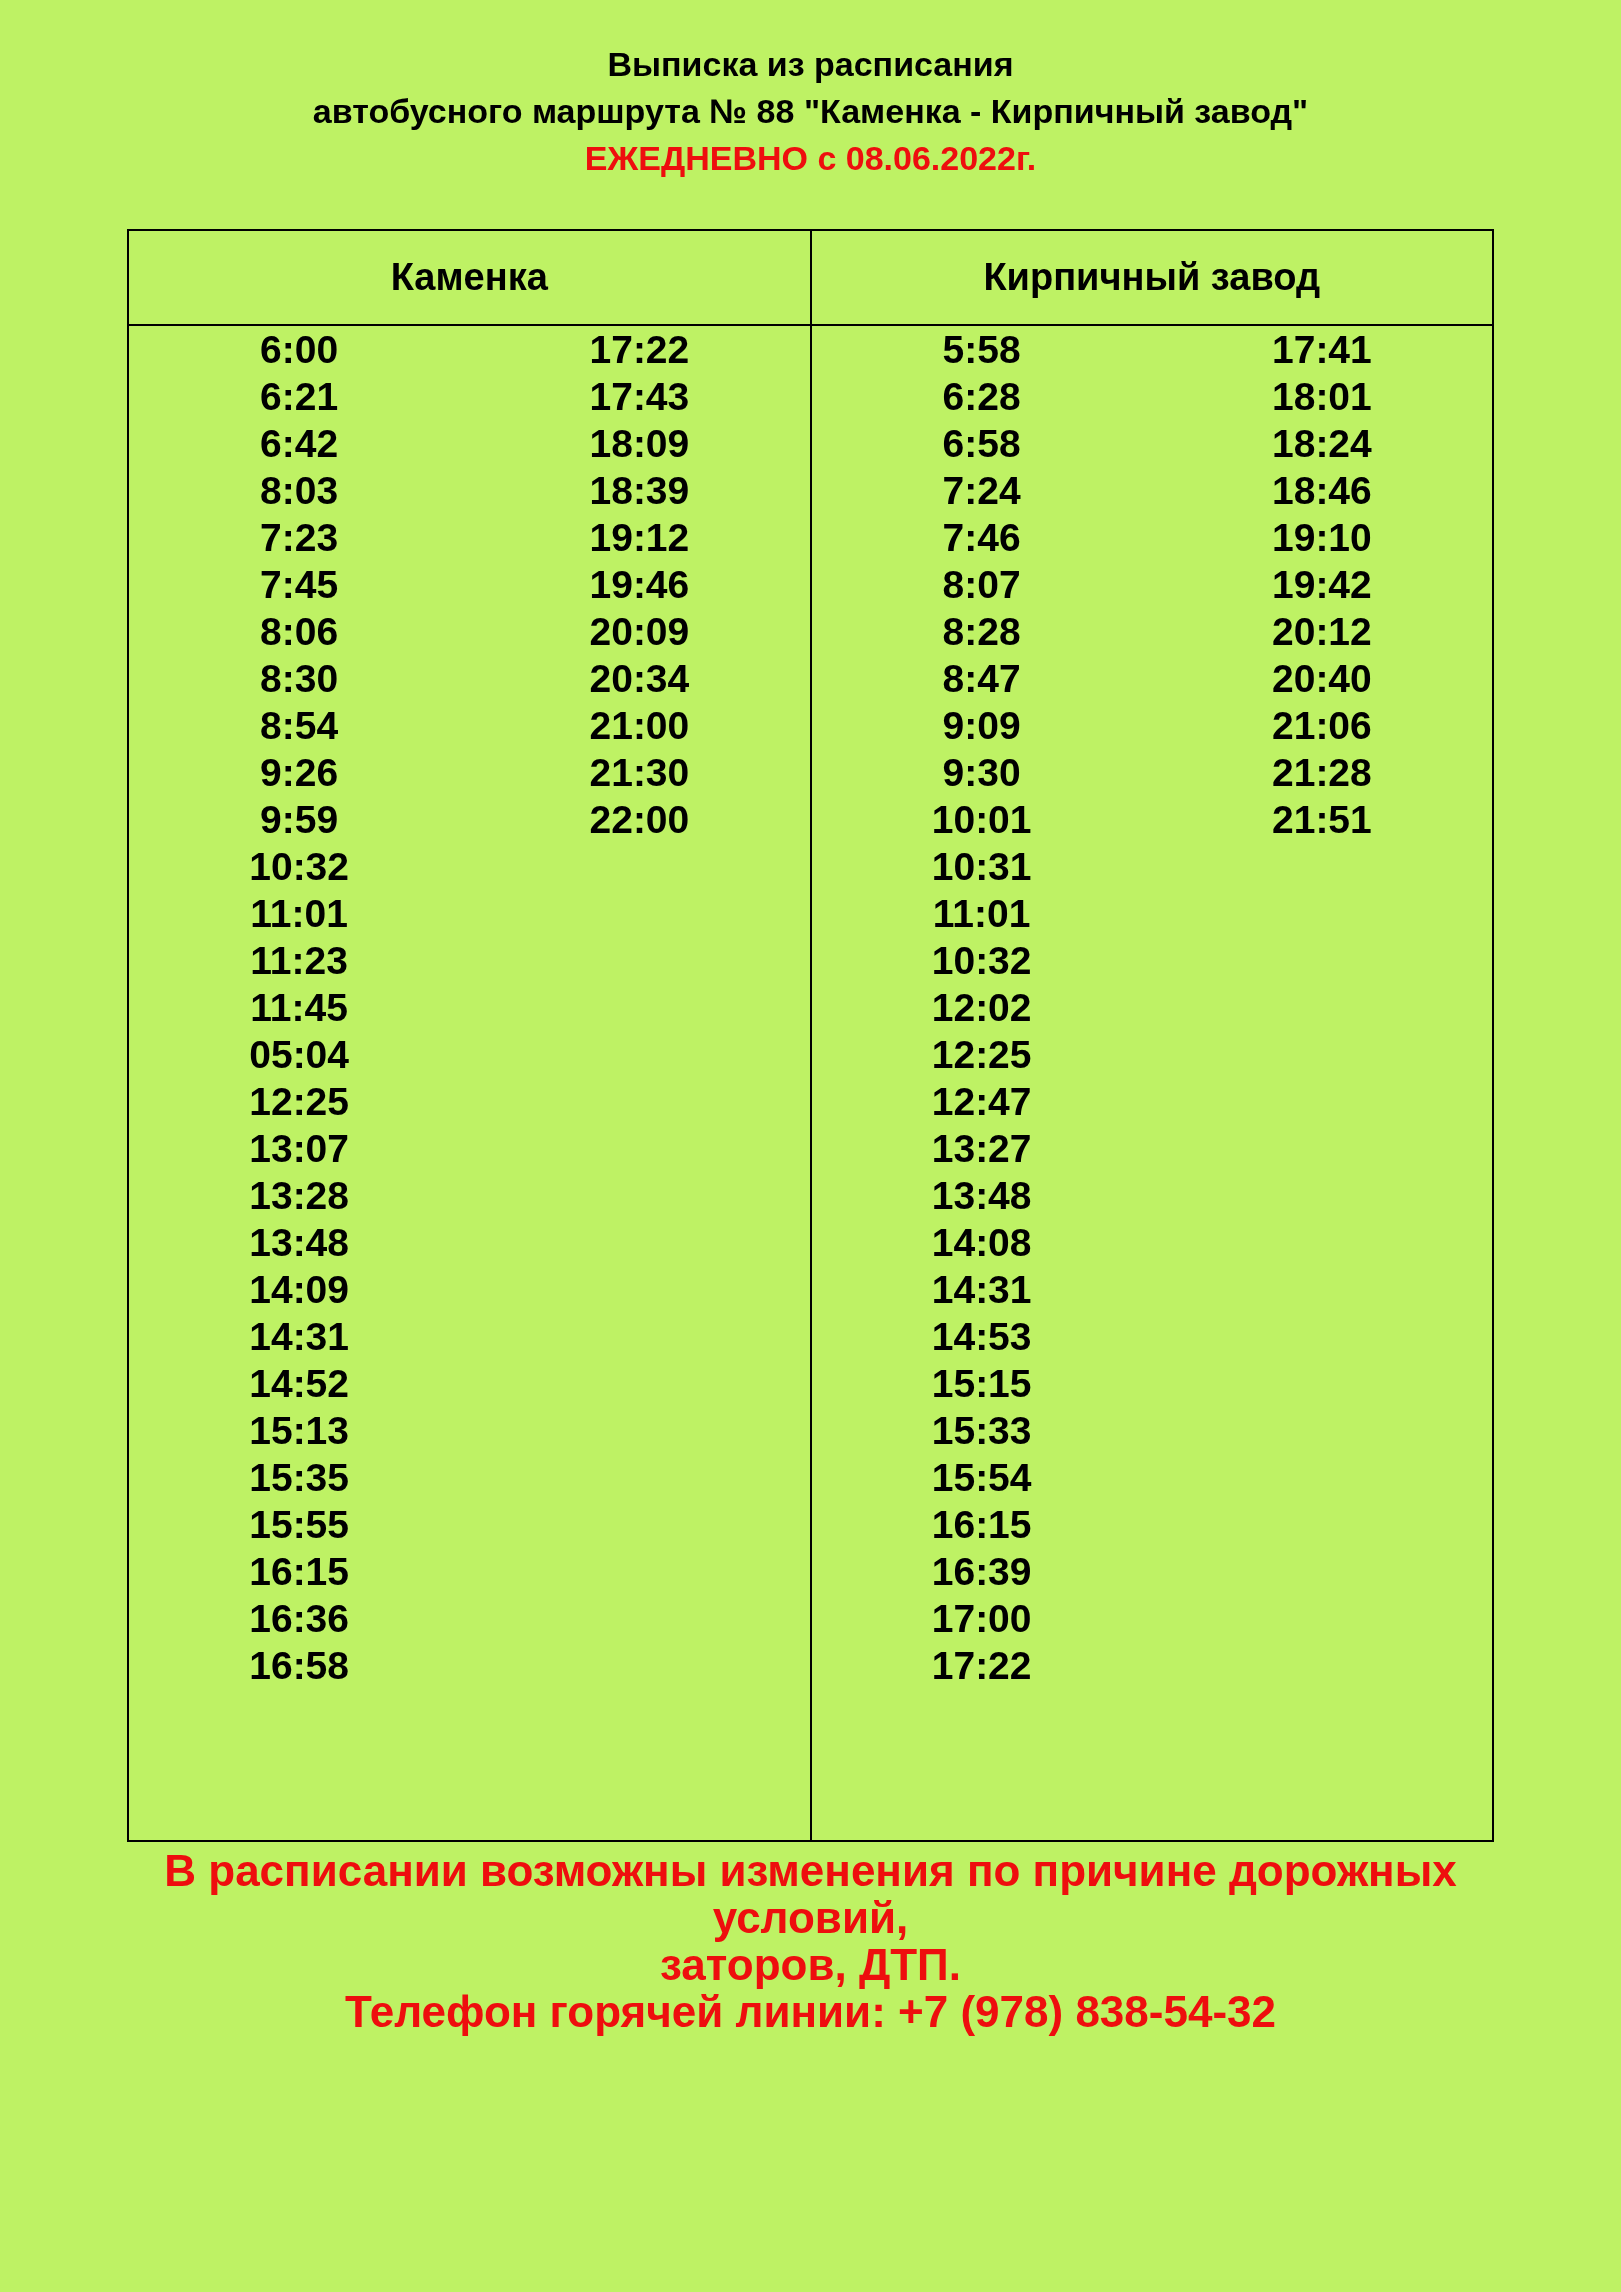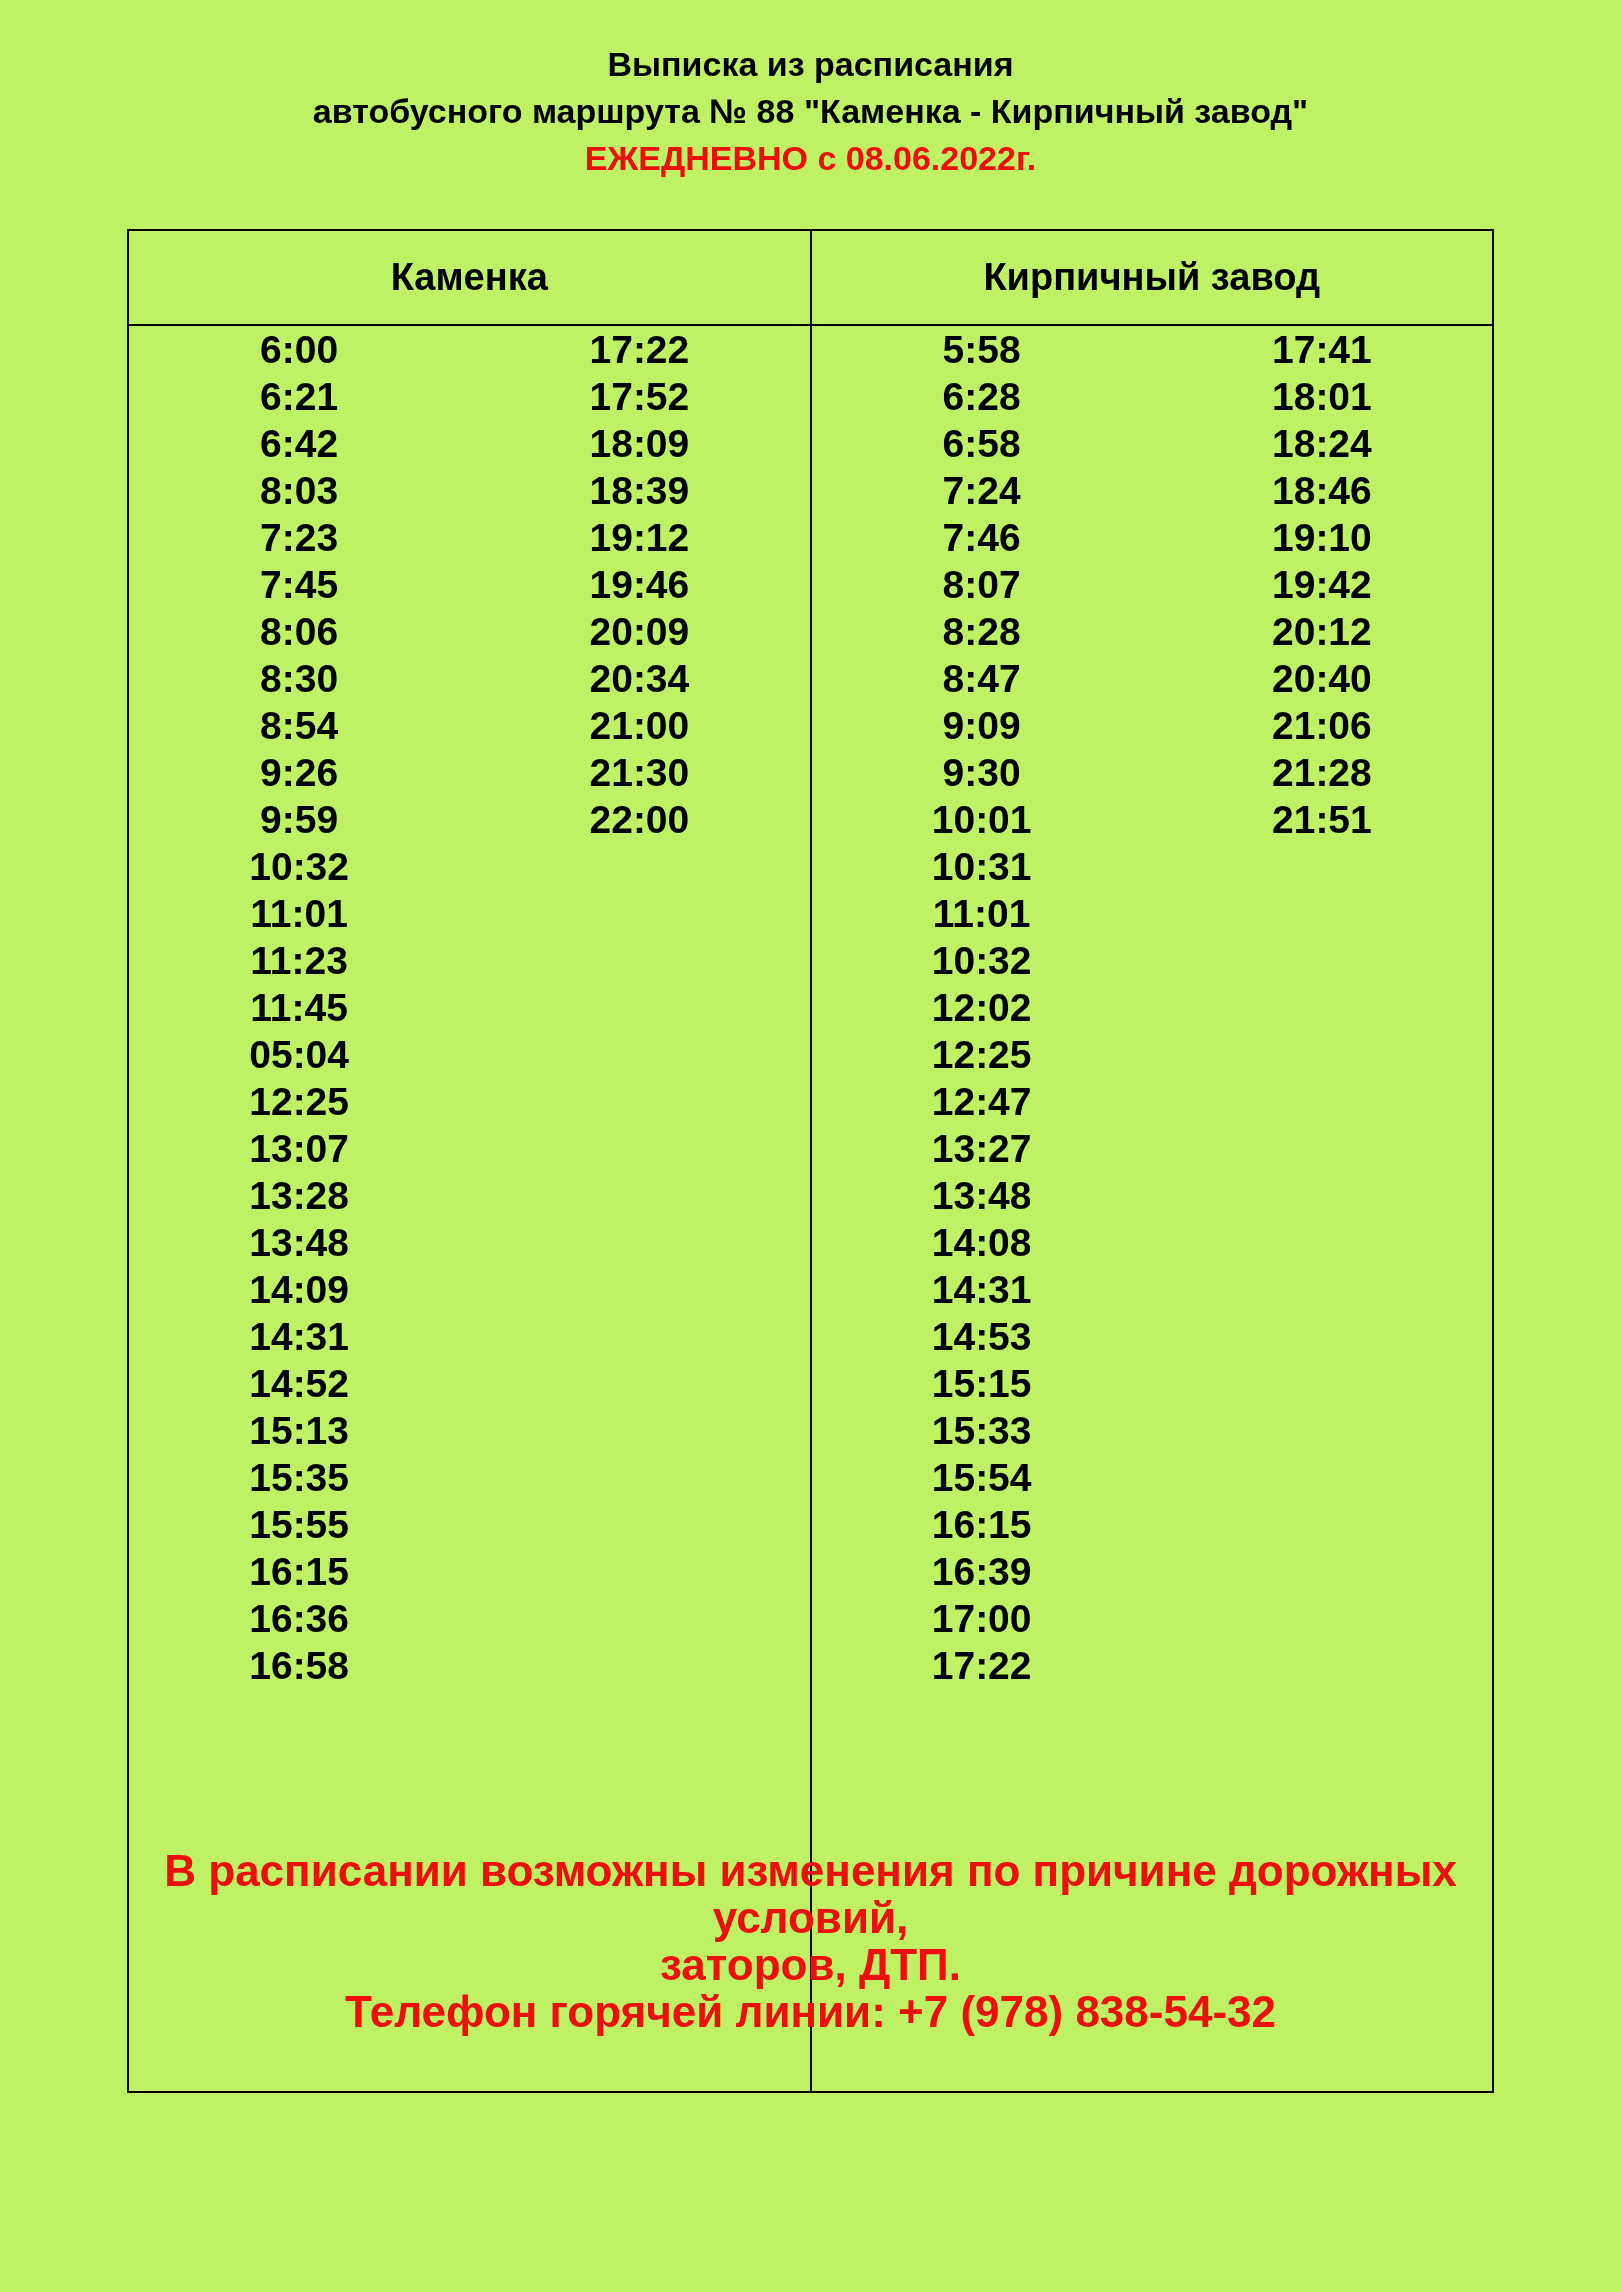--- a/index.html
+++ b/index.html
@@ -33,21 +33,21 @@
     color: #000000;
   }
   .red-text {
     color: #ee0e0e;
   }
   table.timetable {
     position: absolute;
     top: 229px;
     left: 127px;
     width: 1367px;
-    height: 1864px;
+    height: 1613px;
     border-collapse: collapse;
     table-layout: fixed;
     border: 2.7px solid #000000;
   }
   table.timetable th {
     height: 93px;
     font-size: 38px;
     font-weight: bold;
     text-align: center;
     vertical-align: middle;
@@ -101,21 +101,21 @@
     </thead>
     <tbody id="timetable-body">
         <tr>
           <td>6:00</td>
           <td class="divider-right">17:22</td>
           <td>5:58</td>
           <td>17:41</td>
         </tr>
         <tr>
           <td>6:21</td>
-          <td class="divider-right">17:52</td>
+          <td class="divider-right">17:43</td>
           <td>6:28</td>
           <td>18:01</td>
         </tr>
         <tr>
           <td>6:42</td>
           <td class="divider-right">18:09</td>
           <td>6:58</td>
           <td>18:24</td>
         </tr>
         <tr>

